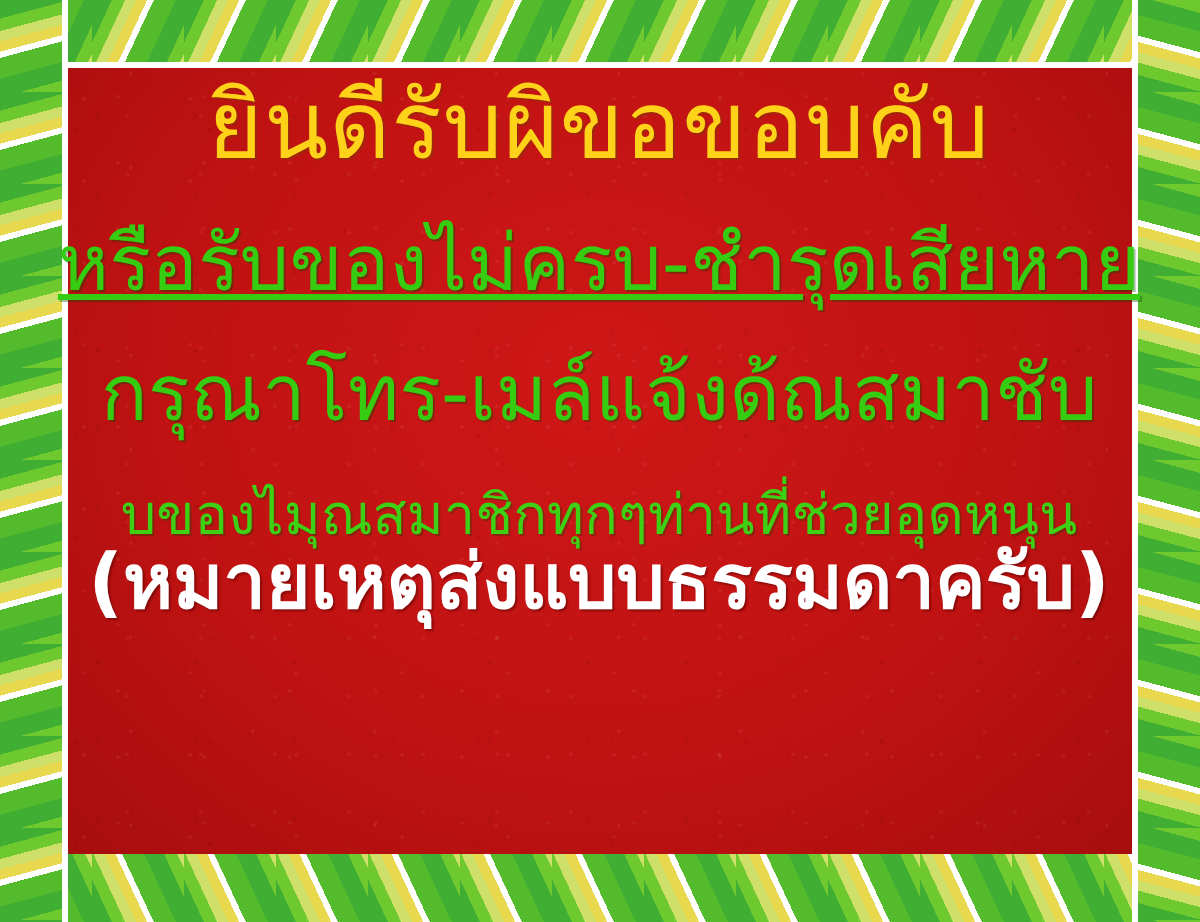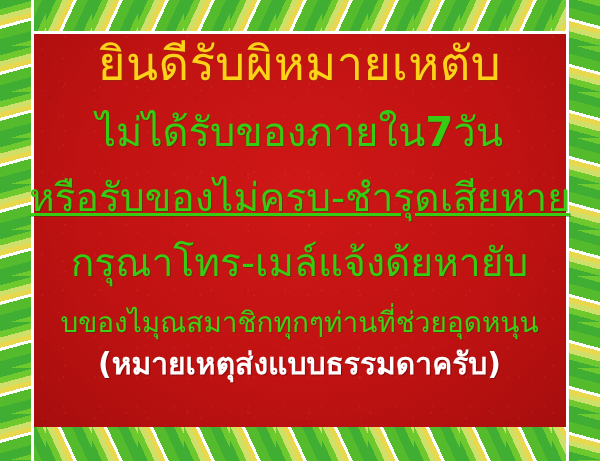--- a/index.html
+++ b/index.html
@@ -184,43 +184,41 @@
   }
   
   #line-5 {
     margin-top: 27px;
     font-size: 28px;
     color: #3dd014;
     text-shadow: 1px 1px 0 rgba(0,70,0,.3);
   }
   
   #line-6 {
-    margin-top: 12px;
-    font-size: 30px;
+    font-size: 38px;
     font-weight: bold;
     color: #ffffff;
     text-shadow: 1px 1px 1px rgba(70,0,0,.45);
   }
 </style>
 </head>
 <body>
 
 <div id="poster">
 
   <div id="mat"></div>
 
   <div id="panel">
 
-    <div class="line" id="line-1">ยินดีรับผิหมายเหตับ</div>
-
-    <div class="line" id="line-2"><span>ไม่ได้รับของภายใน</span><span class="num">7</span><span>วัน</span></div>
+    <div class="line" id="line-1">ยินดีรับผิขอขอบคับ</div>
+
 
     <div class="line" id="line-3">หรือรับของไม่ครบ-ชำรุดเสียหาย</div>
 
-    <div class="line" id="line-4">กรุณาโทร-เมล์แจ้งด้ยหายับ</div>
+    <div class="line" id="line-4">กรุณาโทร-เมล์แจ้งด้ณสมาชับ</div>
 
     <div class="line" id="line-5">บของไมุณสมาชิกทุกๆท่านที่ช่วยอุดหนุน</div>
 
     <div class="line" id="line-6">(หมายเหตุส่งแบบธรรมดาครับ)</div>
 
   </div>
 
   <div class="leaf-band" id="leaf-top"></div>
   <div class="leaf-band" id="leaf-bottom"></div>
   <div class="leaf-band" id="leaf-left"></div>

